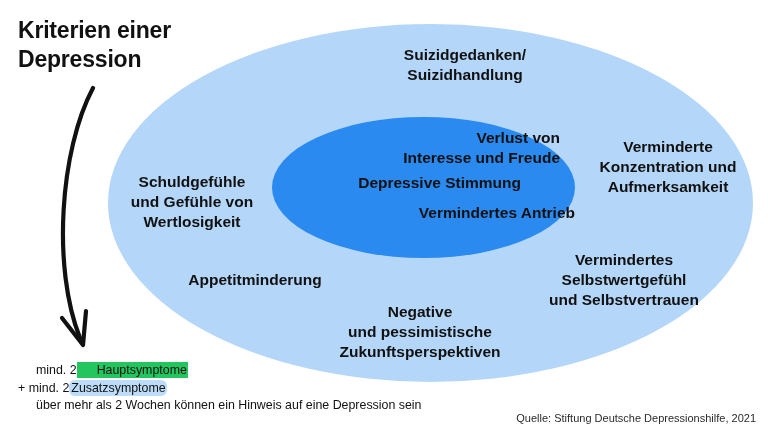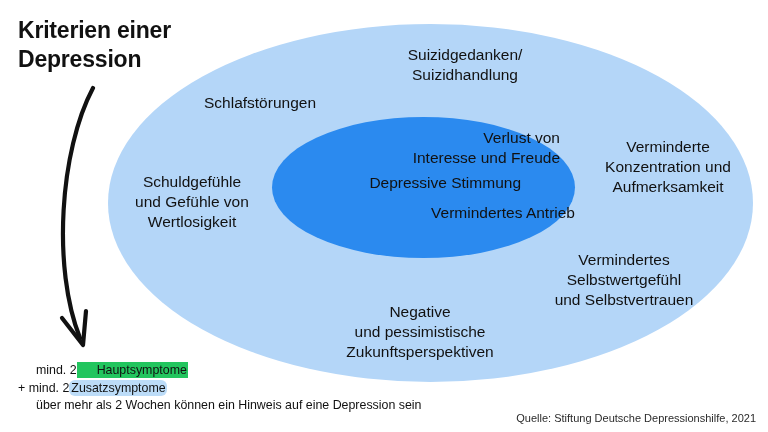--- a/index.html
+++ b/index.html
@@ -67,21 +67,21 @@
   }
 
   
   .sym {
     position: absolute;
     color: #111111;
     font-size: 15.5px;
     line-height: 1.28;
     text-align: center;
     white-space: pre-line;
-    font-weight: normal;
+    font-weight: bold;
   }
   .sym.core {
     font-size: 15.5px;
     text-align: right;
   }
 
   
   .legend {
     position: absolute;
     left: 18px;
@@ -133,34 +133,34 @@
     <path d="M 62 318 L 83 345 L 86 311" fill="none" stroke="#111111" stroke-width="4.2" stroke-linecap="round" stroke-linejoin="round"></path>
   </svg>
 
   <div class="ellipse-outer"></div>
 
   <div class="ellipse-inner"></div>
 
   <div class="sym" style="left:345px; top:45px; width:240px;">Suizidgedanken/
 Suizidhandlung</div>
 
-  <div class="sym" style="left:165px; top:93px; width:190px;">Schlafstörungen</div>
 
   <div class="sym" style="left:578px; top:137px; width:180px;">Verminderte
 Konzentration und
 Aufmerksamkeit</div>
 
   <div class="sym" style="left:112px; top:172px; width:160px;">Schuldgefühle
 und Gefühle von
 Wertlosigkeit</div>
 
   <div class="sym" style="left:518px; top:250px; width:212px;">Vermindertes
 Selbstwertgefühl
 und Selbstvertrauen</div>
 
+  <div class="sym" style="left:155px; top:270px; width:200px;">Appetitminderung</div>
 
   <div class="sym" style="left:300px; top:302px; width:240px;">Negative
 und pessimistische
 Zukunftsperspektiven</div>
 
   <div class="sym core" style="left:300px; top:128px; width:260px;">Verlust von
 Interesse und Freude</div>
 
   <div class="sym core" style="left:271px; top:173px; width:250px;">Depressive Stimmung</div>
 

